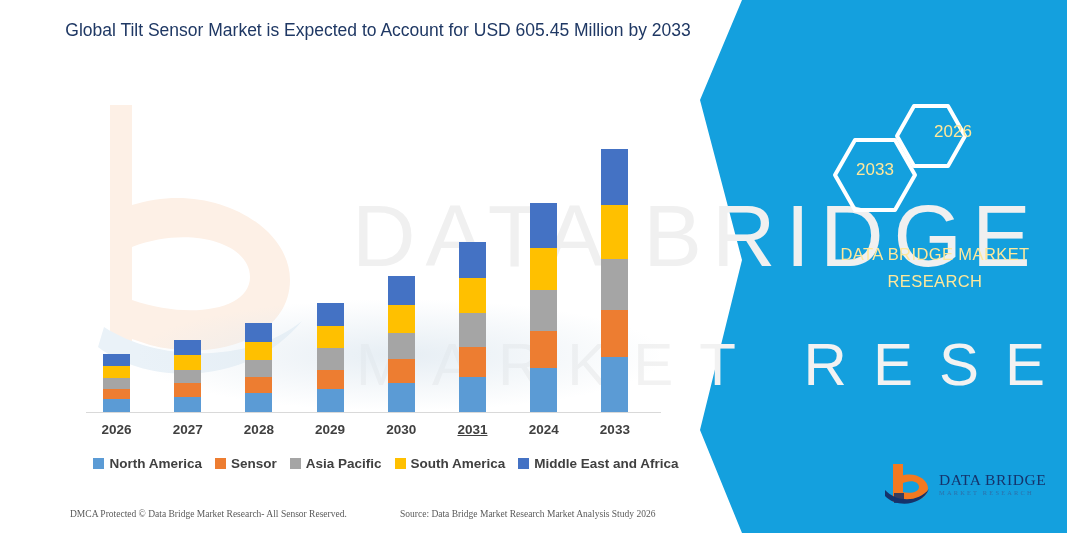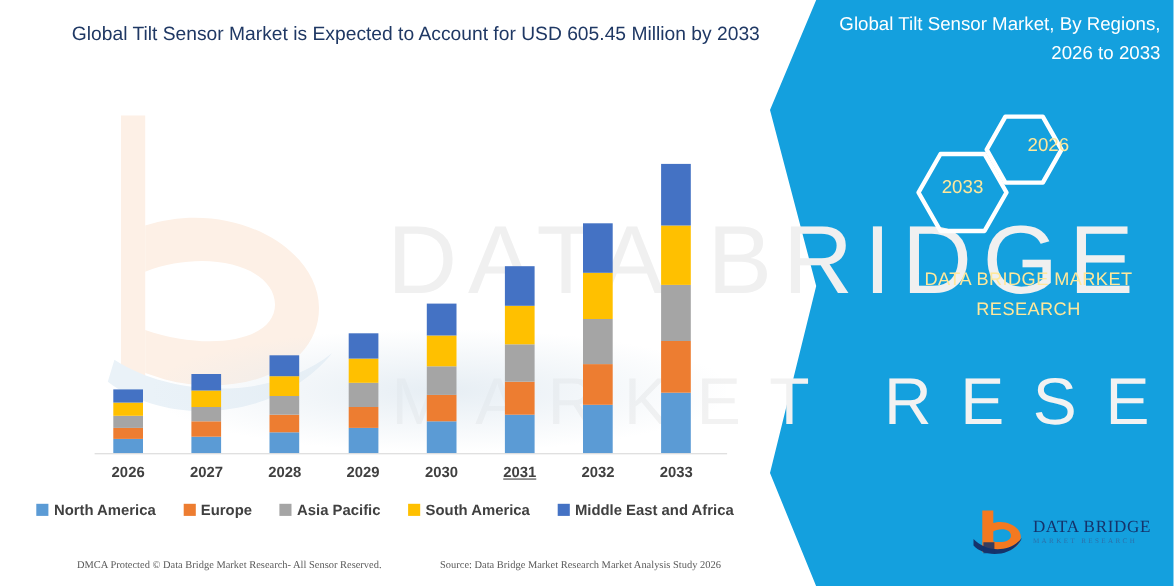--- a/index.html
+++ b/index.html
@@ -47,21 +47,21 @@
     position:absolute;left:86px;top:412px;width:575px;height:1px;background:#d9d9d9;z-index:5;
   }
   .xlabel{
     position:absolute;top:422px;width:60px;text-align:center;z-index:6;
     font-size:13.5px;font-weight:bold;color:#404040;
   }
 
   
   .legend{
     position:absolute;left:0;top:456px;width:700px;z-index:6;
-    display:flex;justify-content:center;align-items:center;gap:25px;
+    display:flex;justify-content:center;align-items:center;gap:13px;padding-left:36px;
   }
   .legend-item{display:flex;align-items:center;gap:5px;}
   .legend-swatch{width:11px;height:11px;display:block;}
   .legend-label{font-size:13.5px;font-weight:bold;color:#404040;white-space:nowrap;}
 
   
   .footer{position:absolute;top:509px;z-index:6;font-family:"Liberation Serif",serif;
           font-size:9.5px;color:#5a5a5a;white-space:nowrap;}
   .footer-left{left:70px;}
   .footer-right{left:400px;}
@@ -169,51 +169,50 @@
       </div>
     </div>
   <div class="axis-line"></div>
   <div id="xlabels">
       <div class="xlabel" style="left: 86.5px;">2026</div>
       <div class="xlabel" style="left: 157.7px;">2027</div>
       <div class="xlabel" style="left: 228.9px;">2028</div>
       <div class="xlabel" style="left: 300.1px;">2029</div>
       <div class="xlabel" style="left: 371.3px;">2030</div>
       <div class="xlabel" style="left: 442.5px; text-decoration: underline;">2031</div>
-      <div class="xlabel" style="left: 513.7px;">2032</div>
+      <div class="xlabel" style="left: 513.7px;">2024</div>
       <div class="xlabel" style="left: 584.9px;">2033</div>
     </div>
 
   <div class="legend" id="legend">
       <div class="legend-item">
         <span class="legend-swatch" style="background: rgb(91, 155, 213);"></span>
         <span class="legend-label">North America</span>
       </div>
       <div class="legend-item">
         <span class="legend-swatch" style="background: rgb(237, 125, 49);"></span>
-        <span class="legend-label">Europe</span>
+        <span class="legend-label">Sensor</span>
       </div>
       <div class="legend-item">
         <span class="legend-swatch" style="background: rgb(165, 165, 165);"></span>
         <span class="legend-label">Asia Pacific</span>
       </div>
       <div class="legend-item">
         <span class="legend-swatch" style="background: rgb(255, 192, 0);"></span>
         <span class="legend-label">South America</span>
       </div>
       <div class="legend-item">
         <span class="legend-swatch" style="background: rgb(68, 114, 196);"></span>
         <span class="legend-label">Middle East and Africa</span>
       </div>
     </div>
 
   <div class="footer footer-left">DMCA Protected © Data Bridge Market Research-  All Sensor Reserved.</div>
   <div class="footer footer-right">Source: Data Bridge Market Research  Market Analysis Study 2026</div>
 
-  <div class="rp-title">Global Tilt Sensor Market, By Regions, 2026 to 2033</div>
 
   <svg class="hexes" viewBox="0 0 250 130">
     <polygon points="104,18 138,18 155,48 138,78 104,78 87,48" fill="none" stroke="#ffffff" stroke-width="4" stroke-linejoin="round"></polygon>
     <polygon points="45,52 85,52 105,87 85,122 45,122 25,87" fill="none" stroke="#ffffff" stroke-width="4" stroke-linejoin="round"></polygon>
   </svg>
   <div class="hex-label hex-2026">2026</div>
   <div class="hex-label hex-2033">2033</div>
 
   <div class="dbmr">DATA BRIDGE MARKET RESEARCH</div>
 

